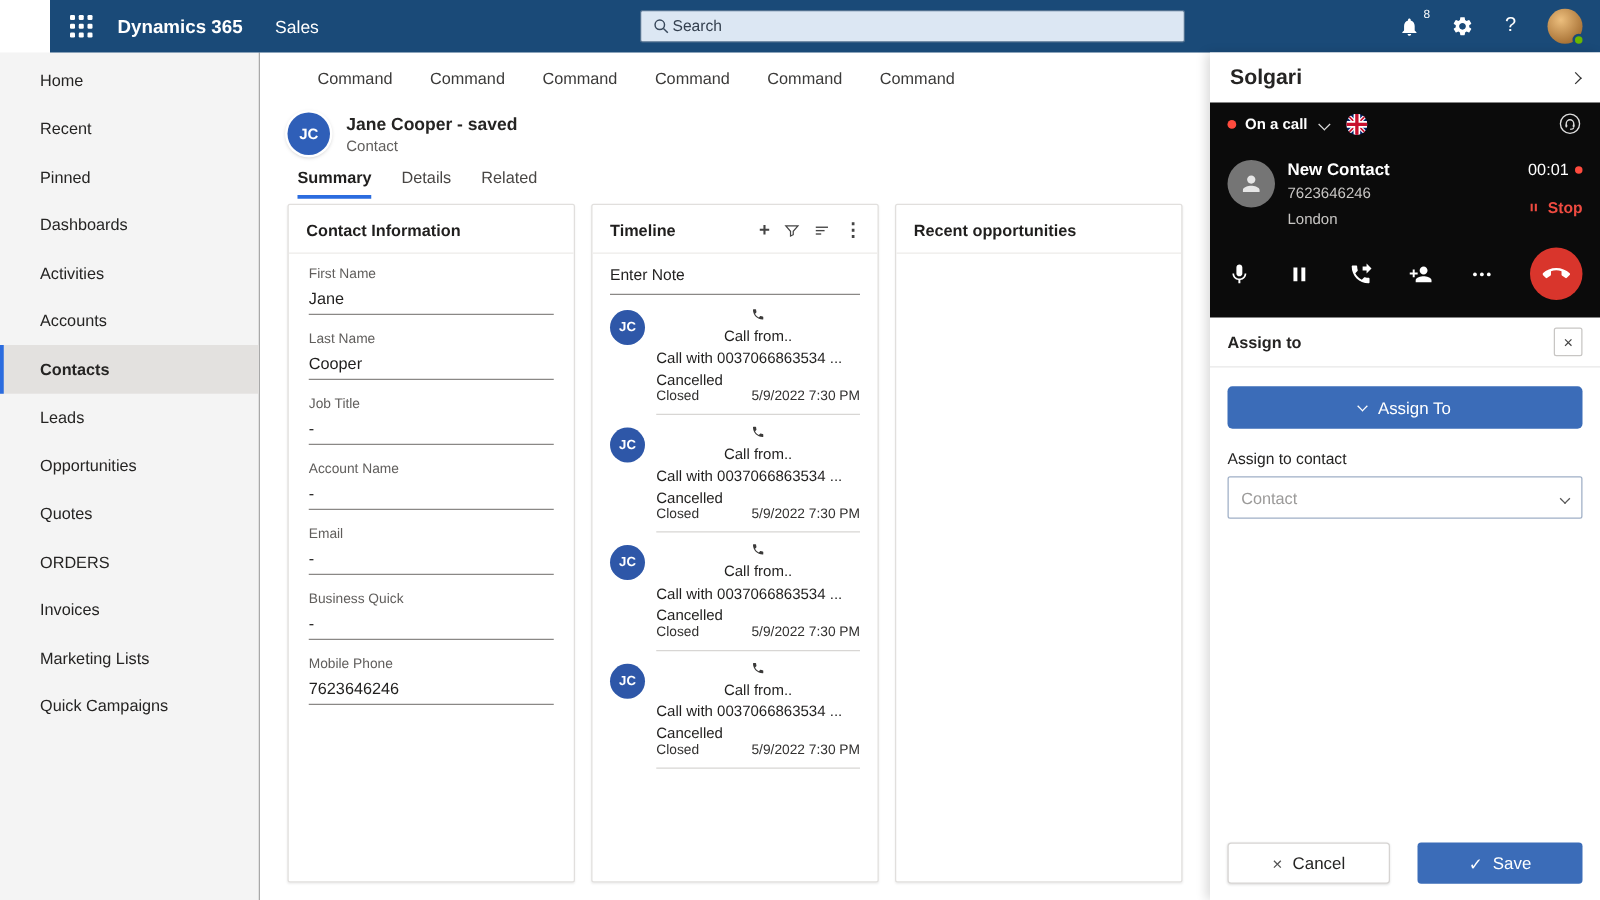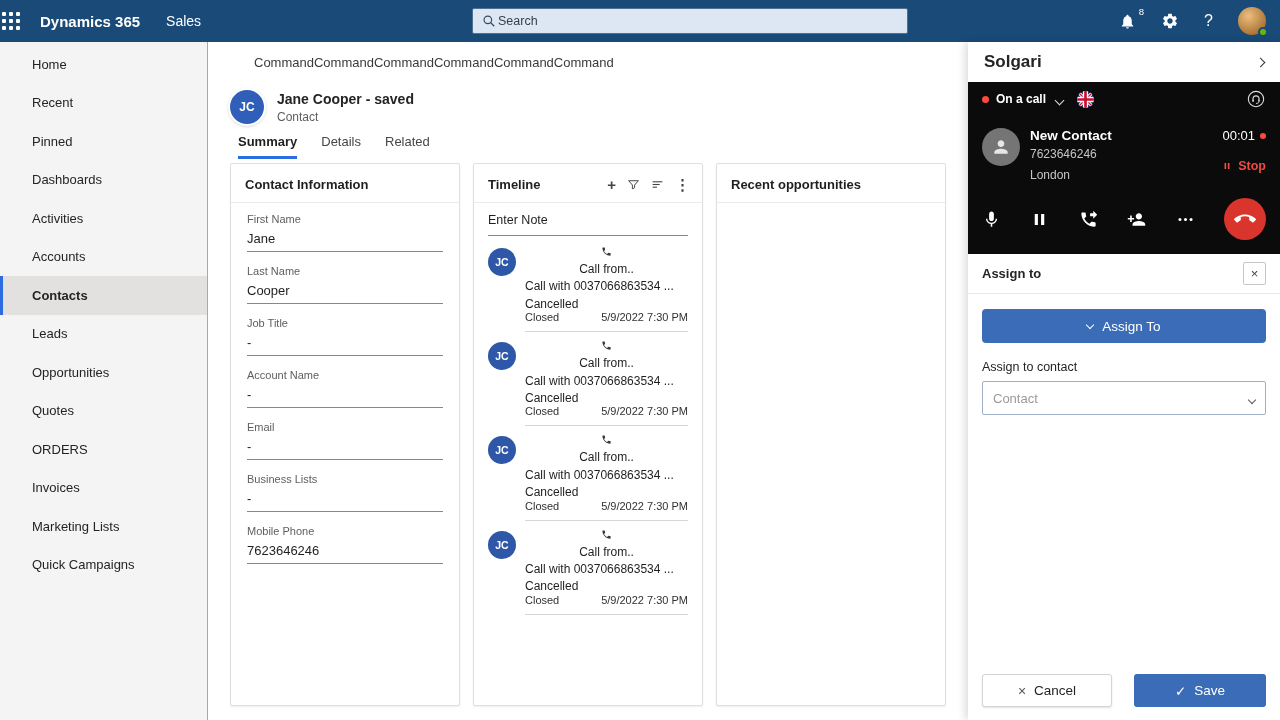--- a/index.html
+++ b/index.html
@@ -4,21 +4,21 @@
 <style>
   * { box-sizing: border-box; }
   html,body { margin:0; padding:0; }
   body {
     width:1280px; height:720px; overflow:hidden; position:relative;
     font-family:"Liberation Sans", sans-serif; background:#fff; color:#201f1e;
   }
 
   
   .topbar { height:42px; background:#1a4a78; display:flex; align-items:center;
-    padding:0 2px; color:#fff; position:relative; }
+    padding:0 16px; color:#fff; position:relative;margin-left:40px; }
   .waffle { display:grid; grid-template-columns:repeat(3,4px); grid-gap:3px; margin-right:20px; cursor:pointer; }
   .waffle i { width:4px; height:4px; background:#fff; border-radius:1px; display:block; }
   .brand { font-size:15px; font-weight:700; margin-right:26px; white-space:nowrap; }
   .appname { font-size:14px; white-space:nowrap; }
   .search { position:absolute; left:472px; top:8px; width:436px; height:26px;
     background:#dce7f3; border:1px solid #51708f; border-radius:2px;
     display:flex; align-items:center; padding:0 9px; }
   .search input { flex:1; border:none; outline:none; background:transparent;
     font-family:inherit; font-size:12.5px; color:#223; }
   .search input::placeholder { color:#333f4e; opacity:1; }
@@ -35,21 +35,21 @@
   .shell { display:flex; height:678px; }
 
   
   .sidebar { width:208px; background:#f4f4f4; border-right:1px solid #a9a9a9; padding-top:3px; flex:none; }
   .nav-item { height:38.5px; display:flex; align-items:center; padding-left:29px;
     font-size:13px; color:#252423; cursor:pointer; border-left:3px solid transparent; }
   .nav-item.selected { background:#e3e1df; border-left-color:#2b6cdf; font-weight:700; }
 
   
   .main { width:752px; flex:none; background:#fff; display:flex; flex-direction:column; }
-  .commandbar { height:40px; display:flex; align-items:center; padding-left:46px;
+  .commandbar { height:40px; display:flex; align-items:center; gap:30px; padding-left:46px;
     font-size:13px; color:#3b3a39; }
   .command { cursor:pointer; white-space:nowrap; }
   .record-header { display:flex; align-items:center; padding:8px 0 4px 22px; }
   .rec-avatar { width:34px; height:34px; border-radius:50%; background:#2f5fb8; color:#fff;
     font-size:12px; font-weight:700; display:flex; align-items:center; justify-content:center;
     box-shadow:0 0 0 2px #fff, 0 1px 4px rgba(0,0,0,.4); margin-right:13px; flex:none; }
   .rec-title { font-size:14px; font-weight:600; color:#252423; }
   .rec-entity { font-size:12px; color:#605e5c; margin-top:3px; }
   .tabs { display:flex; gap:24px; padding-left:30px; margin-top:6px; }
   .tab { font-size:13px; color:#484644; padding-bottom:7px; cursor:pointer; border-bottom:3px solid transparent; }
@@ -294,21 +294,21 @@
             </div>
             <div class="field">
               <div class="field-label">Account Name</div>
               <div class="field-value">-</div>
             </div>
             <div class="field">
               <div class="field-label">Email</div>
               <div class="field-value">-</div>
             </div>
             <div class="field">
-              <div class="field-label">Business Lists</div>
+              <div class="field-label">Business Quick</div>
               <div class="field-value">-</div>
             </div>
             <div class="field">
               <div class="field-label">Mobile Phone</div>
               <div class="field-value">7623646246</div>
             </div>
           </div>
       </section>
 
       <section class="card">

